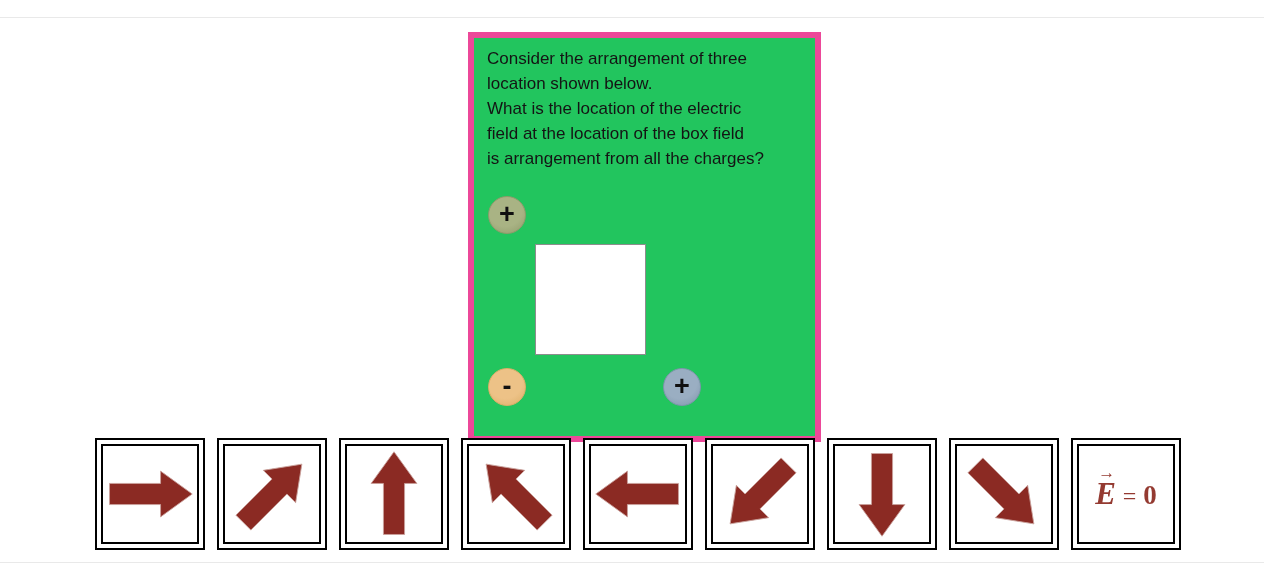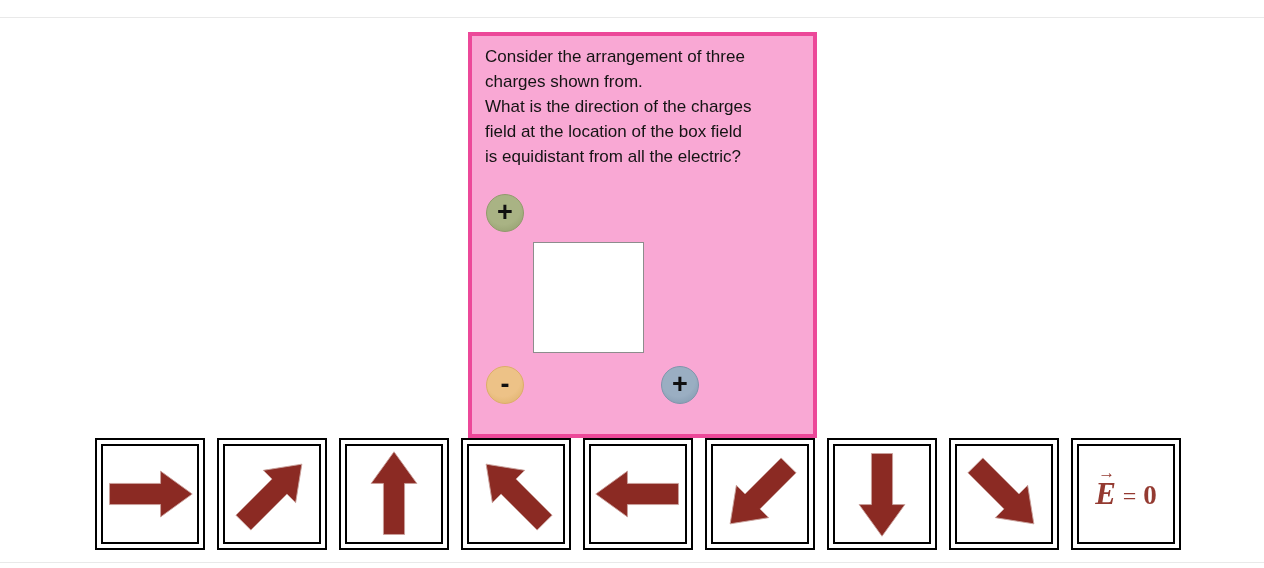--- a/index.html
+++ b/index.html
@@ -21,22 +21,22 @@
     background: #e9e9e9;
   }
   .frame-line.top { top: 17px; }
   .frame-line.bottom { top: 562px; }
 
   
   .question-card {
     position: absolute;
     left: 468px; top: 32px;
     width: 341px; height: 398px;
-    border: 4px solid #ec4899;
-    background: #f9a8d4;
+    border: 6px solid #ec4899;
+    background: #22c55e;
   }
   .question-text {
     position: absolute;
     left: 13px; top: 8px;
     width: 320px;
     font-size: 17px;
     line-height: 25px;
     color: #141414;
   }
   .question-text div { white-space: nowrap; }
@@ -131,24 +131,24 @@
 <body>
 
 <div class="stage">
 
   <div class="frame-line top"></div>
   <div class="frame-line bottom"></div>
 
   <div class="question-card">
     <div class="question-text">
       <div>Consider the arrangement of three</div>
-      <div>charges shown from.</div>
-      <div>What is the direction of the charges</div>
+      <div>location shown below.</div>
+      <div>What is the location of the electric</div>
       <div>field at the location of the box field</div>
-      <div>is equidistant from all the electric?</div>
+      <div>is arrangement from all the charges?</div>
     </div>
 
     <div class="charge top-left" style="background: radial-gradient(circle at 45% 35%, rgb(169, 179, 132) 55%, rgb(144, 155, 107) 100%); border: 1px solid rgb(144, 155, 107);">
       <span>+</span>
     </div>
 
     <div class="field-box"></div>
 
     <div class="charge bottom-left" style="background: radial-gradient(circle at 45% 35%, rgb(237, 194, 135) 55%, rgb(220, 174, 103) 100%); border: 1px solid rgb(220, 174, 103);">
       <span>-</span>

